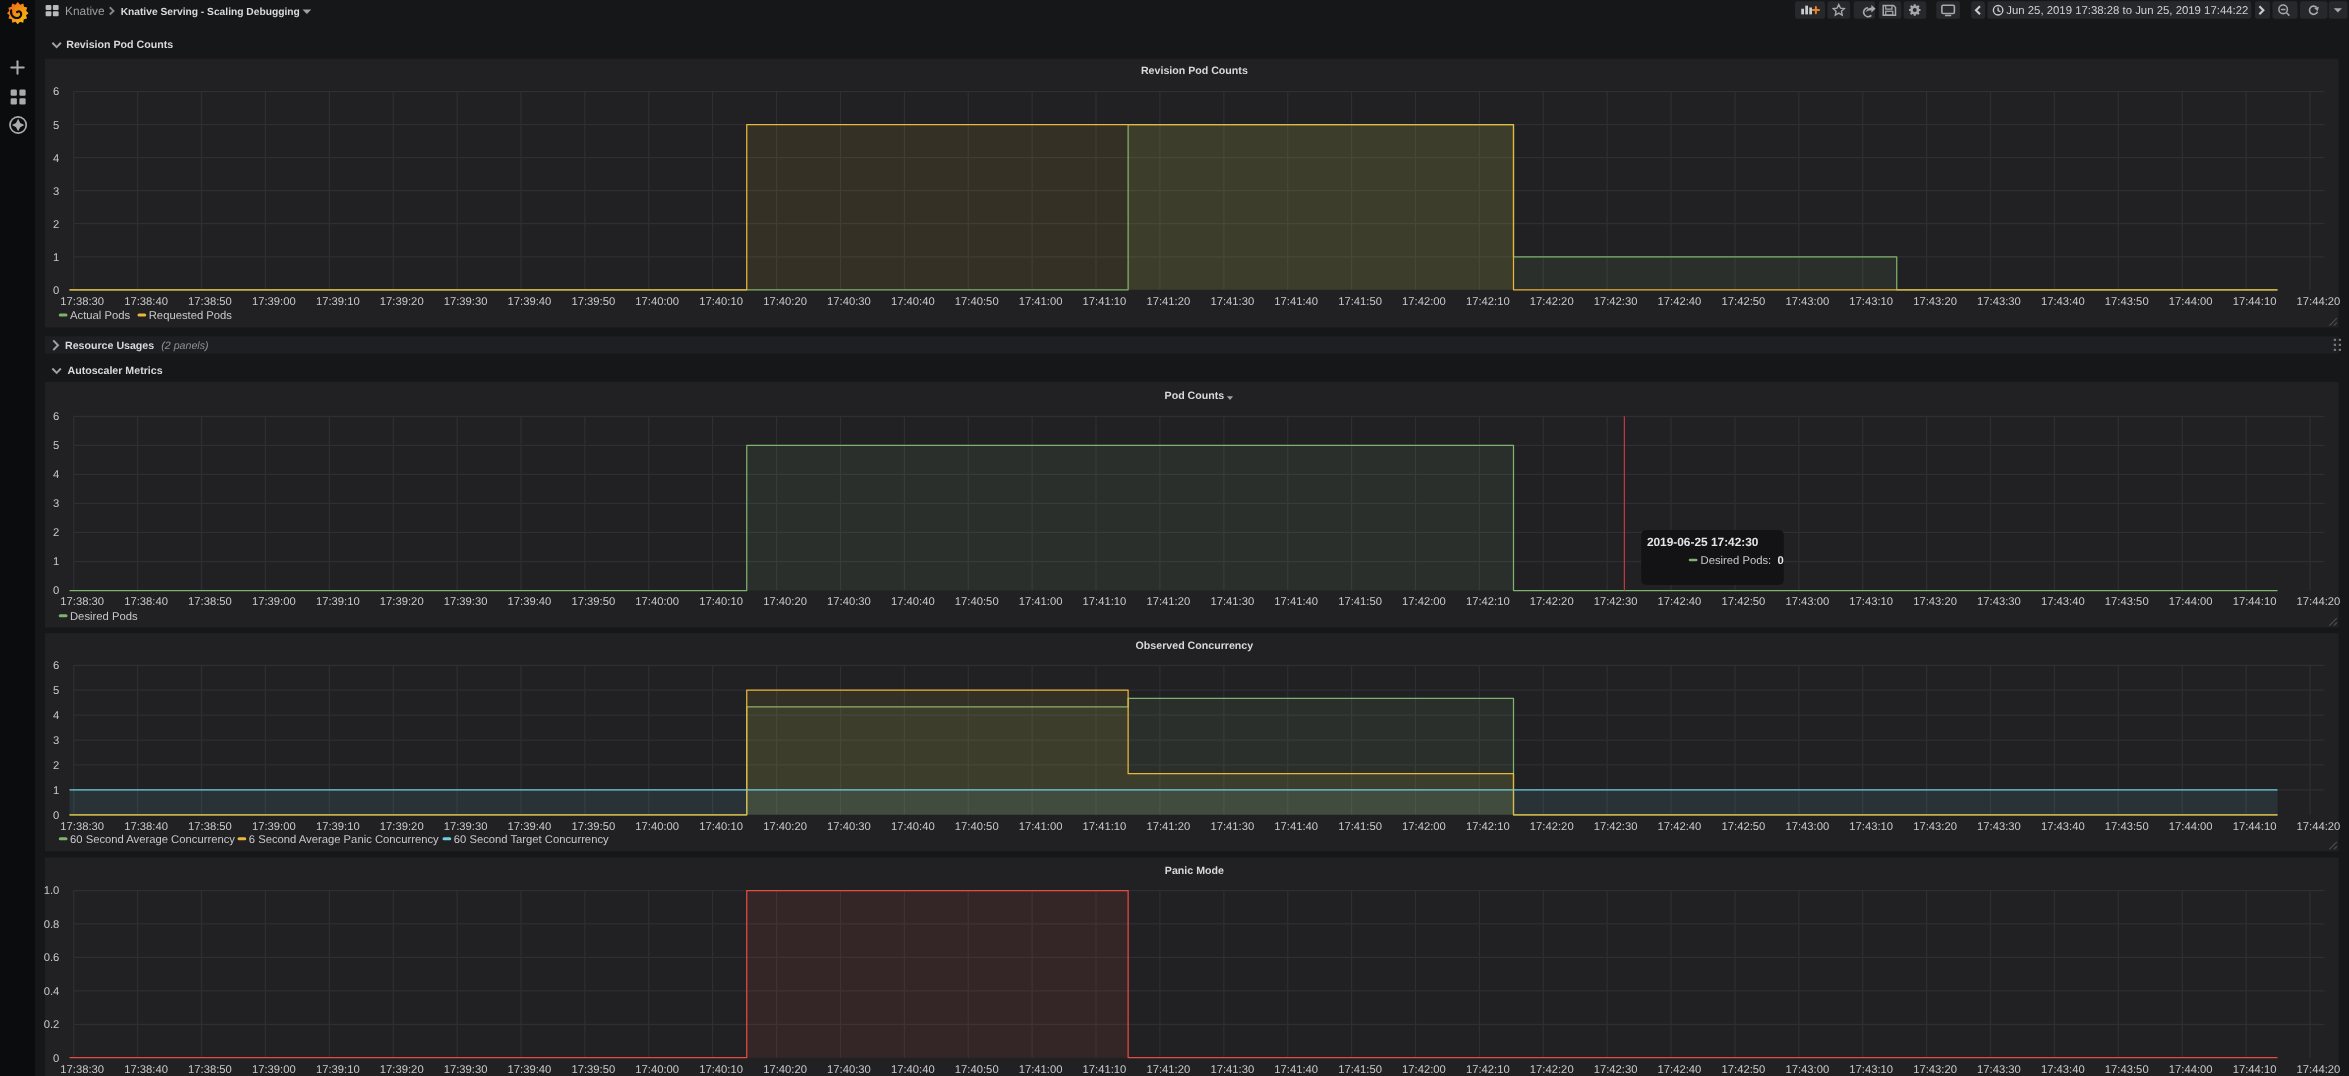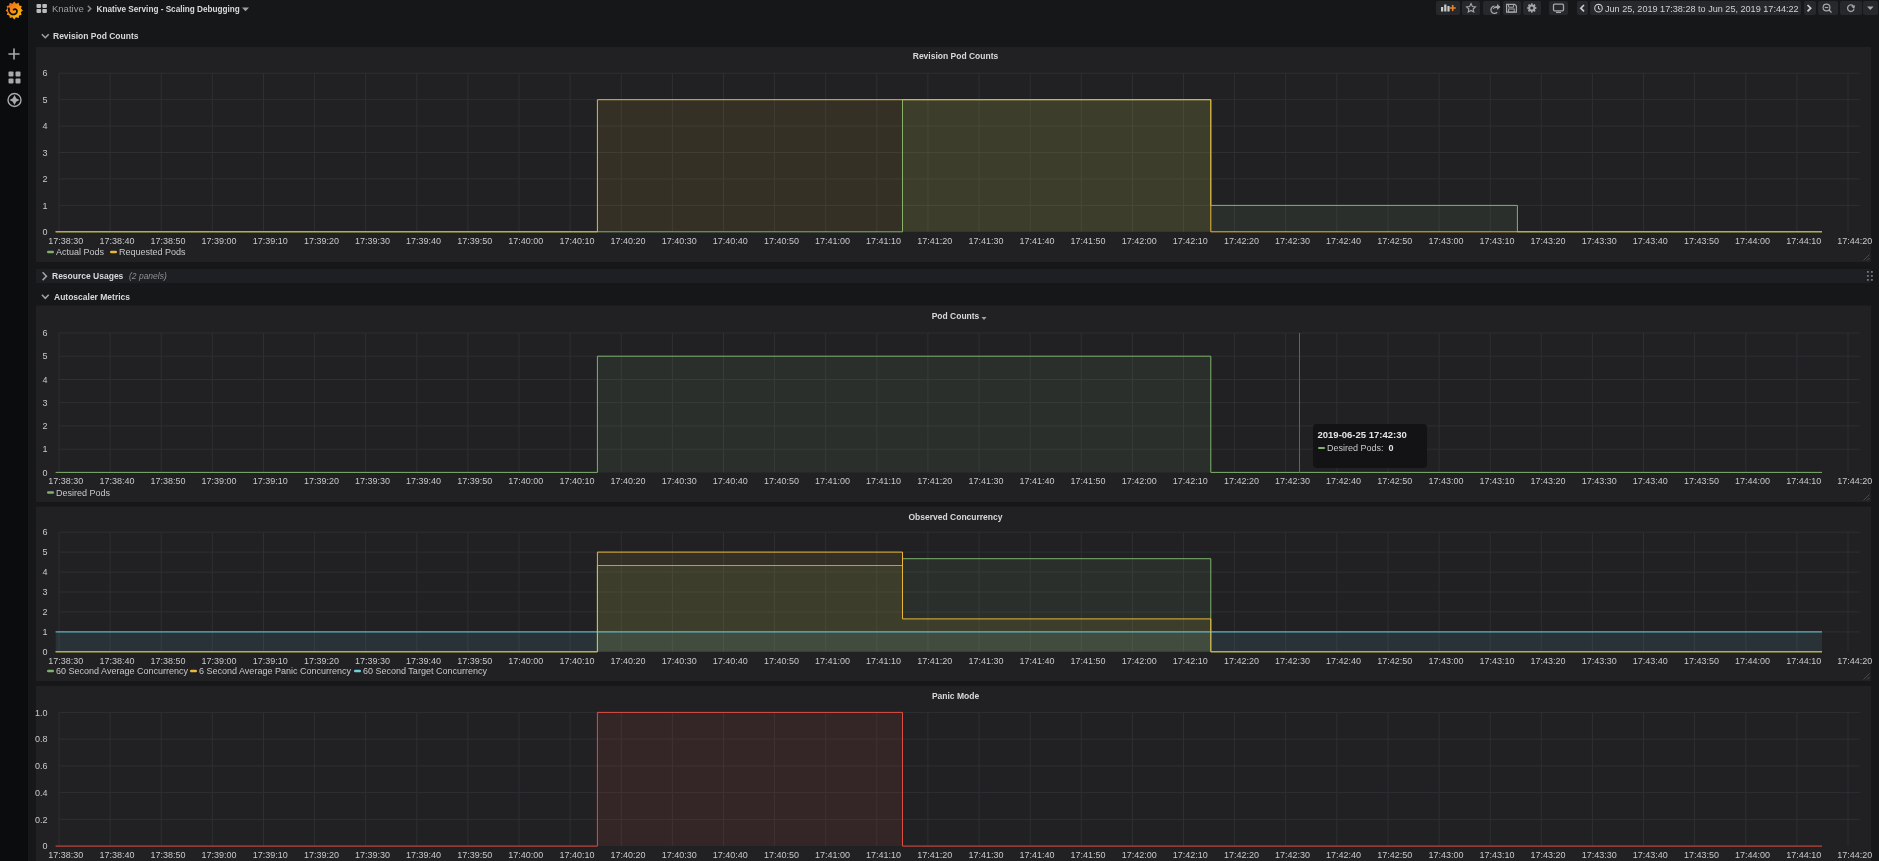--- a/index.html
+++ b/index.html
@@ -1,21 +1,21 @@
 <!DOCTYPE html>
 <html><head><meta charset="utf-8"><title>Knative Serving - Scaling Debugging</title>
 <style>
 * { margin:0; padding:0; box-sizing:border-box; }
 html,body { width:1879px; height:861px; overflow:hidden; background:#161719; font-family:"Liberation Sans", sans-serif; }
 #app { filter:blur(0px); position:relative; width:1879px; height:861px; background:#161719; }
 #sidebar { position:absolute; left:0; top:0; width:28px; height:861px; background:#0b0c0e; z-index:5; }
 .nbtn { position:absolute; top:1px; height:14px; background:#26282b; border-radius:2px; }
 .tooltip { position:absolute; left:1313px; top:424px; width:114px; height:44px; background:#131315; border-radius:4px; z-index:9; padding:5px 0 0 4.5px; }
 .tooltip .tt1 { font-size:9.5px; font-weight:bold; color:#e3e4e5; }
-.tooltip .tt2 { font-size:9px; color:#c8c9ca; margin-top:3px; }
+.tooltip .tt2 { font-size:9px; color:#c8c9ca; margin-top:3px;text-align:right; }
 </style></head>
 <body>
 <div id="app">
 <svg width="1879" height="861" viewBox="0 0 1879 861" style="position:absolute;left:0;top:0">
 <style>
 .tk { font: 9px "Liberation Sans", sans-serif; fill: #c8c9ca; }
 .ti { font: bold 8.5px "Liberation Sans", sans-serif; fill: #d8d9da; }
 </style>
 <rect x="36" y="47" width="1835" height="215" fill="#212124"></rect>
 <rect x="36" y="305.5" width="1835" height="196.5" fill="#212124"></rect>

